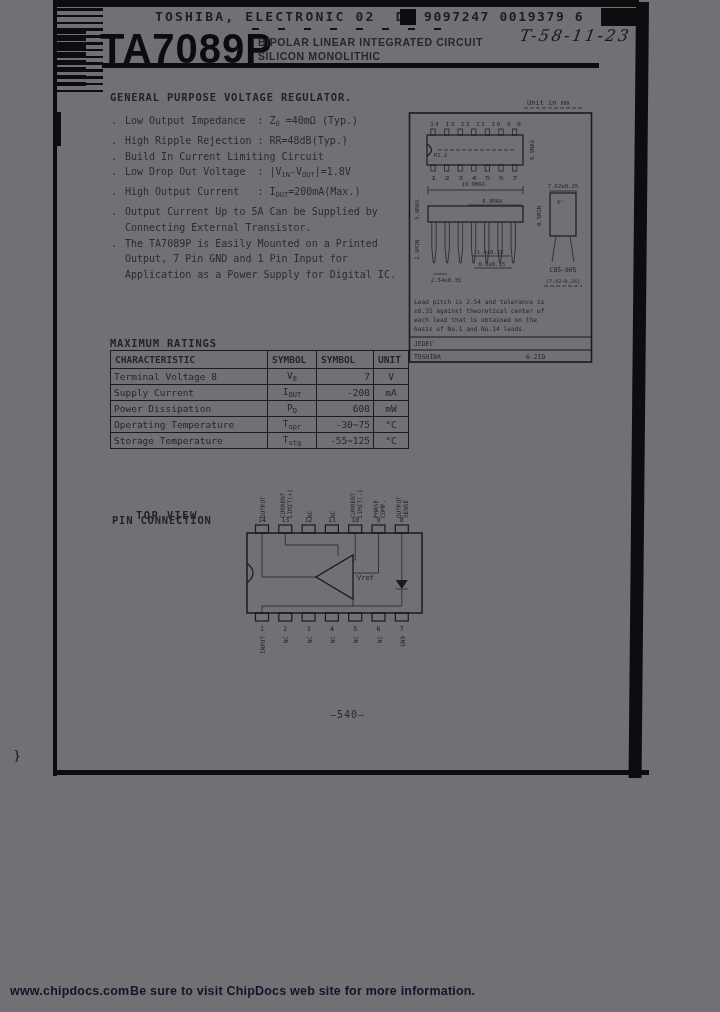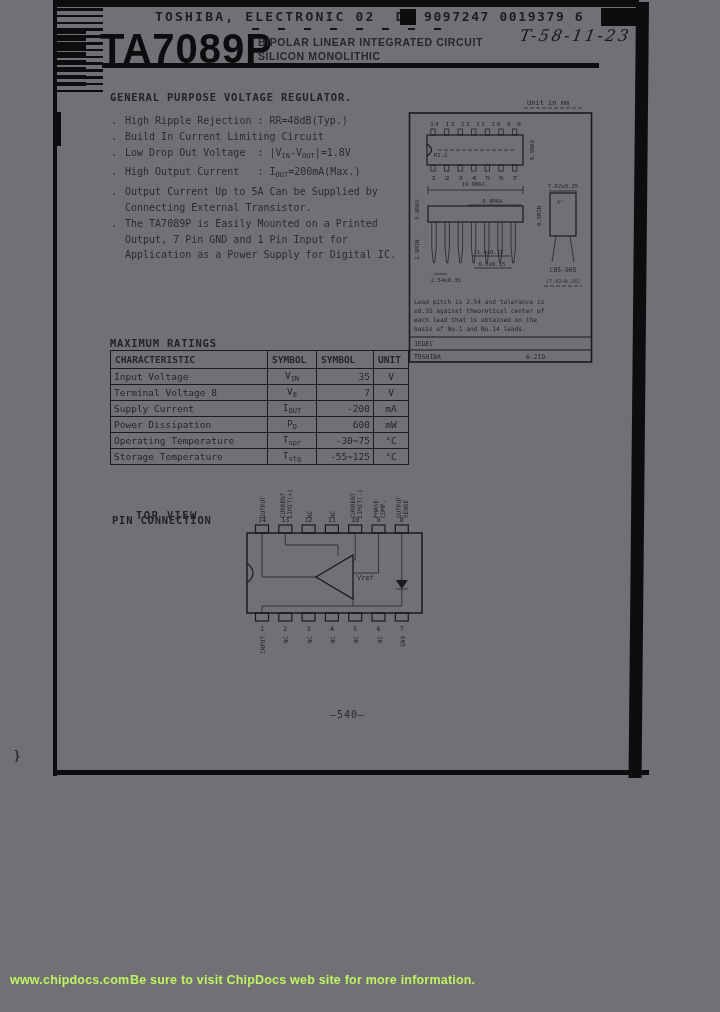--- a/index.html
+++ b/index.html
@@ -41,21 +41,21 @@
   .note-t{font-size:6.2px;}
   .pkg-t{font-size:6.4px;}
   .pin-num{font-size:6.5px;fill:#222226;}
   .pin-label{font-size:6px;fill:#26262a;}
   .pin-stub{fill:none;stroke:#1b1b1e;stroke-width:1.2px;}
   .vref{font-size:7px;}
   .unit-t{font-size:7px;}
   .dipnum{font-size:5.4px;letter-spacing:1px;}
   
   .pageno{font:10px "DejaVu Sans Mono",monospace;color:#2a2a2e;letter-spacing:1px;}
-  .chipbar{font:bold 12.5px "Liberation Sans",sans-serif;color:#bef264;letter-spacing:.2px;}
+  .chipbar{font:bold 12.5px "Liberation Sans",sans-serif;color:#0f172a;letter-spacing:.2px;margin-top:11px;}
   .artifact{font:13px "DejaVu Serif",serif;color:#111114;}
 </style>
 </head>
 <body>
 
 <div id="page">
 
   <div class="abs ink" style="left:57px;top:0;width:582px;height:7px;"></div>
   <div class="abs ink" style="left:53px;top:0;width:4px;height:776px;"></div>
   <div class="abs ink" style="left:636px;top:2px;width:13px;height:776px;transform:rotate(0.55deg);transform-origin:top left;"></div>
@@ -71,20 +71,21 @@
   <div class="abs ink" style="left:601px;top:8px;width:36px;height:18px;"></div>
   <div class="abs handwrite" style="left:520px;top:26px;">T-58-11-23</div>
   <div class="abs dashes" style="left:252px;top:28px;width:205px;"></div>
   <div class="abs partno" style="left:100px;top:26px;">TA7089P</div>
   <div class="abs subtitle" style="left:258px;top:36px;">BIPOLAR LINEAR INTEGRATED CIRCUIT</div>
   <div class="abs subtitle" style="left:258px;top:50px;">SILICON MONOLITHIC</div>
   <div class="abs ink" style="left:102px;top:63px;width:497px;height:5px;"></div>
 
   <div class="abs sec-title" style="left:110px;top:91px;">GENERAL PURPOSE VOLTAGE REGULATOR.</div>
   <div class="abs" style="left:111px;top:113px;">
+      <div class="feature-line"><span class="bullet">.</span><span>Low Output Impedance  : Z</span><span class="sub">O</span><span> =40mΩ (Typ.)</span></div>
       <div class="feature-line"><span class="bullet">.</span><span>High Ripple Rejection : RR=48dB(Typ.)</span></div>
       <div class="feature-line"><span class="bullet">.</span><span>Build In Current Limiting Circuit</span></div>
       <div class="feature-line"><span class="bullet">.</span><span>Low Drop Out Voltage  : |V</span><span class="sub">IN</span><span>-V</span><span class="sub">OUT</span><span>|=1.8V</span></div>
       <div class="feature-line"><span class="bullet">.</span><span>High Output Current   : I</span><span class="sub">OUT</span><span>=200mA(Max.)</span></div>
       <div class="feature-line"><span class="bullet">.</span><span>Output Current Up to 5A Can be Supplied by</span></div>
       <div class="feature-line"><span class="bullet"> </span><span>Connecting External Transistor.</span></div>
       <div class="feature-line"><span class="bullet">.</span><span>The TA7089P is Easily Mounted on a Printed</span></div>
       <div class="feature-line"><span class="bullet"> </span><span>Output, 7 Pin GND and 1 Pin Input for</span></div>
       <div class="feature-line"><span class="bullet"> </span><span>Application as a Power Supply for Digital IC.</span></div>
     </div>
@@ -169,26 +170,20 @@
   <table class="ratings abs" style="left:110px;top:350px;">
     <thead>
         <tr>
           <th>CHARACTERISTIC</th>
           <th>SYMBOL</th>
           <th>SYMBOL</th>
           <th>UNIT</th>
         </tr>
       </thead>
     <tbody>
-        <tr>
-          <td class="c-char">Input Voltage</td>
-          <td class="c-sym"><span>V</span><span class="sub">IN</span></td>
-          <td class="c-rat">35</td>
-          <td class="c-unit">V</td>
-        </tr>
         <tr>
           <td class="c-char">Terminal Voltage 8</td>
           <td class="c-sym"><span>V</span><span class="sub">8</span></td>
           <td class="c-rat">7</td>
           <td class="c-unit">V</td>
         </tr>
         <tr>
           <td class="c-char">Supply Current</td>
           <td class="c-sym"><span>I</span><span class="sub">OUT</span></td>
           <td class="c-rat">-200</td>

